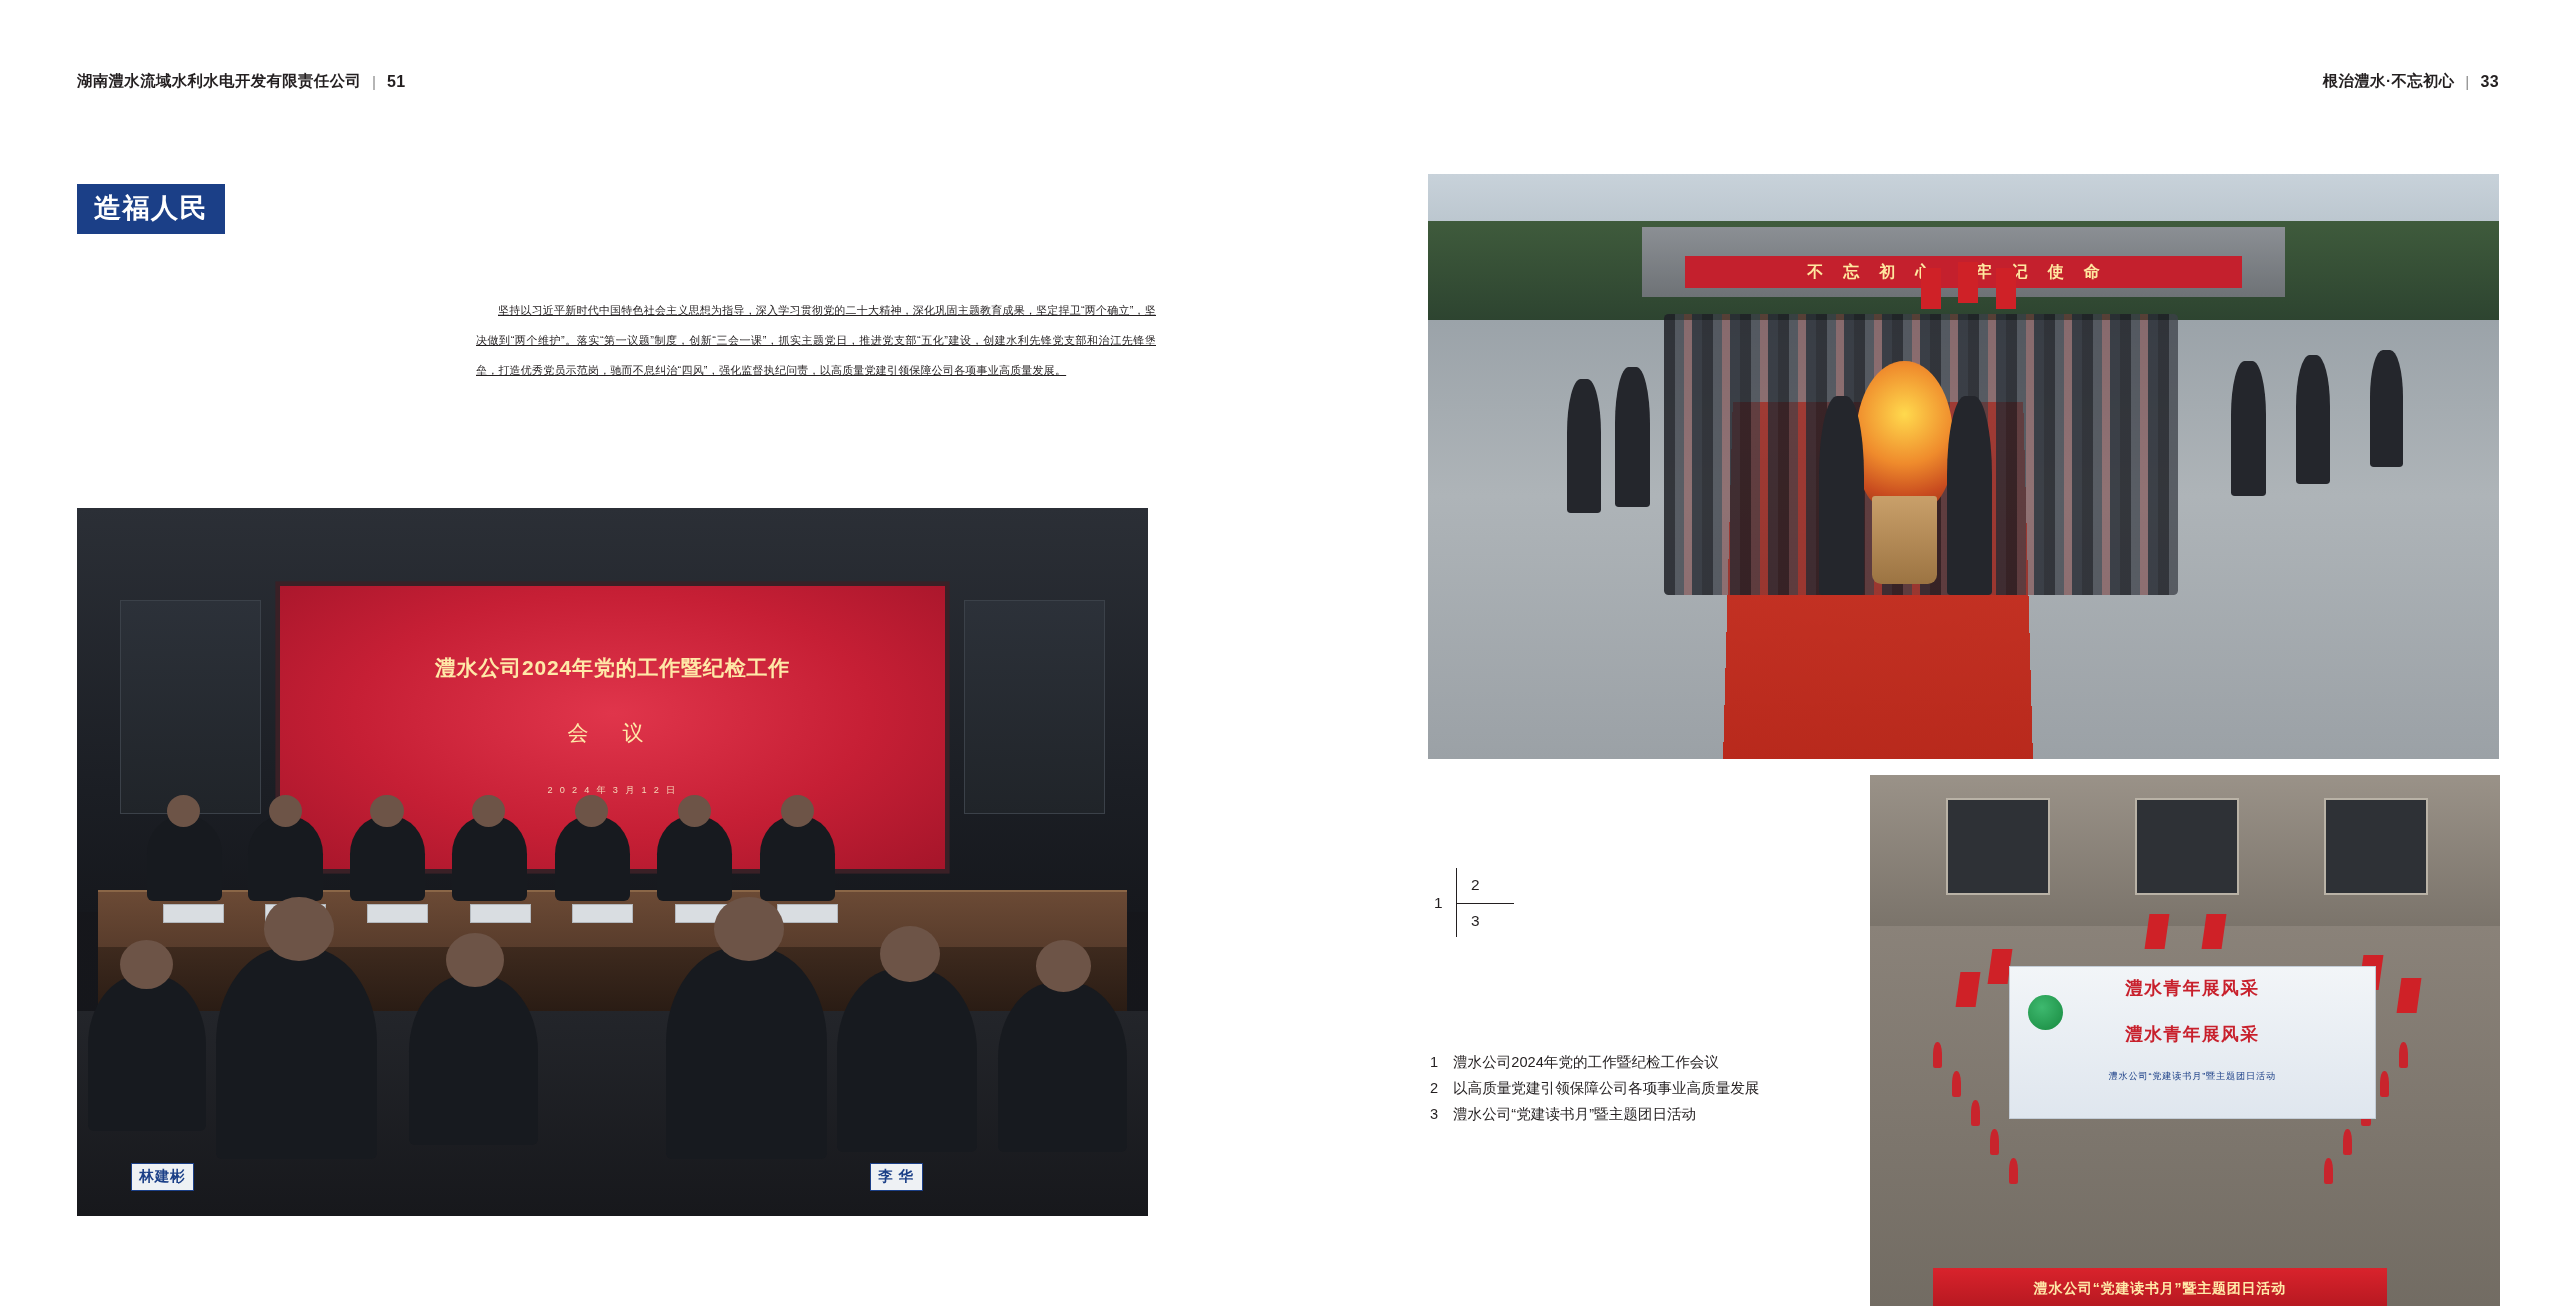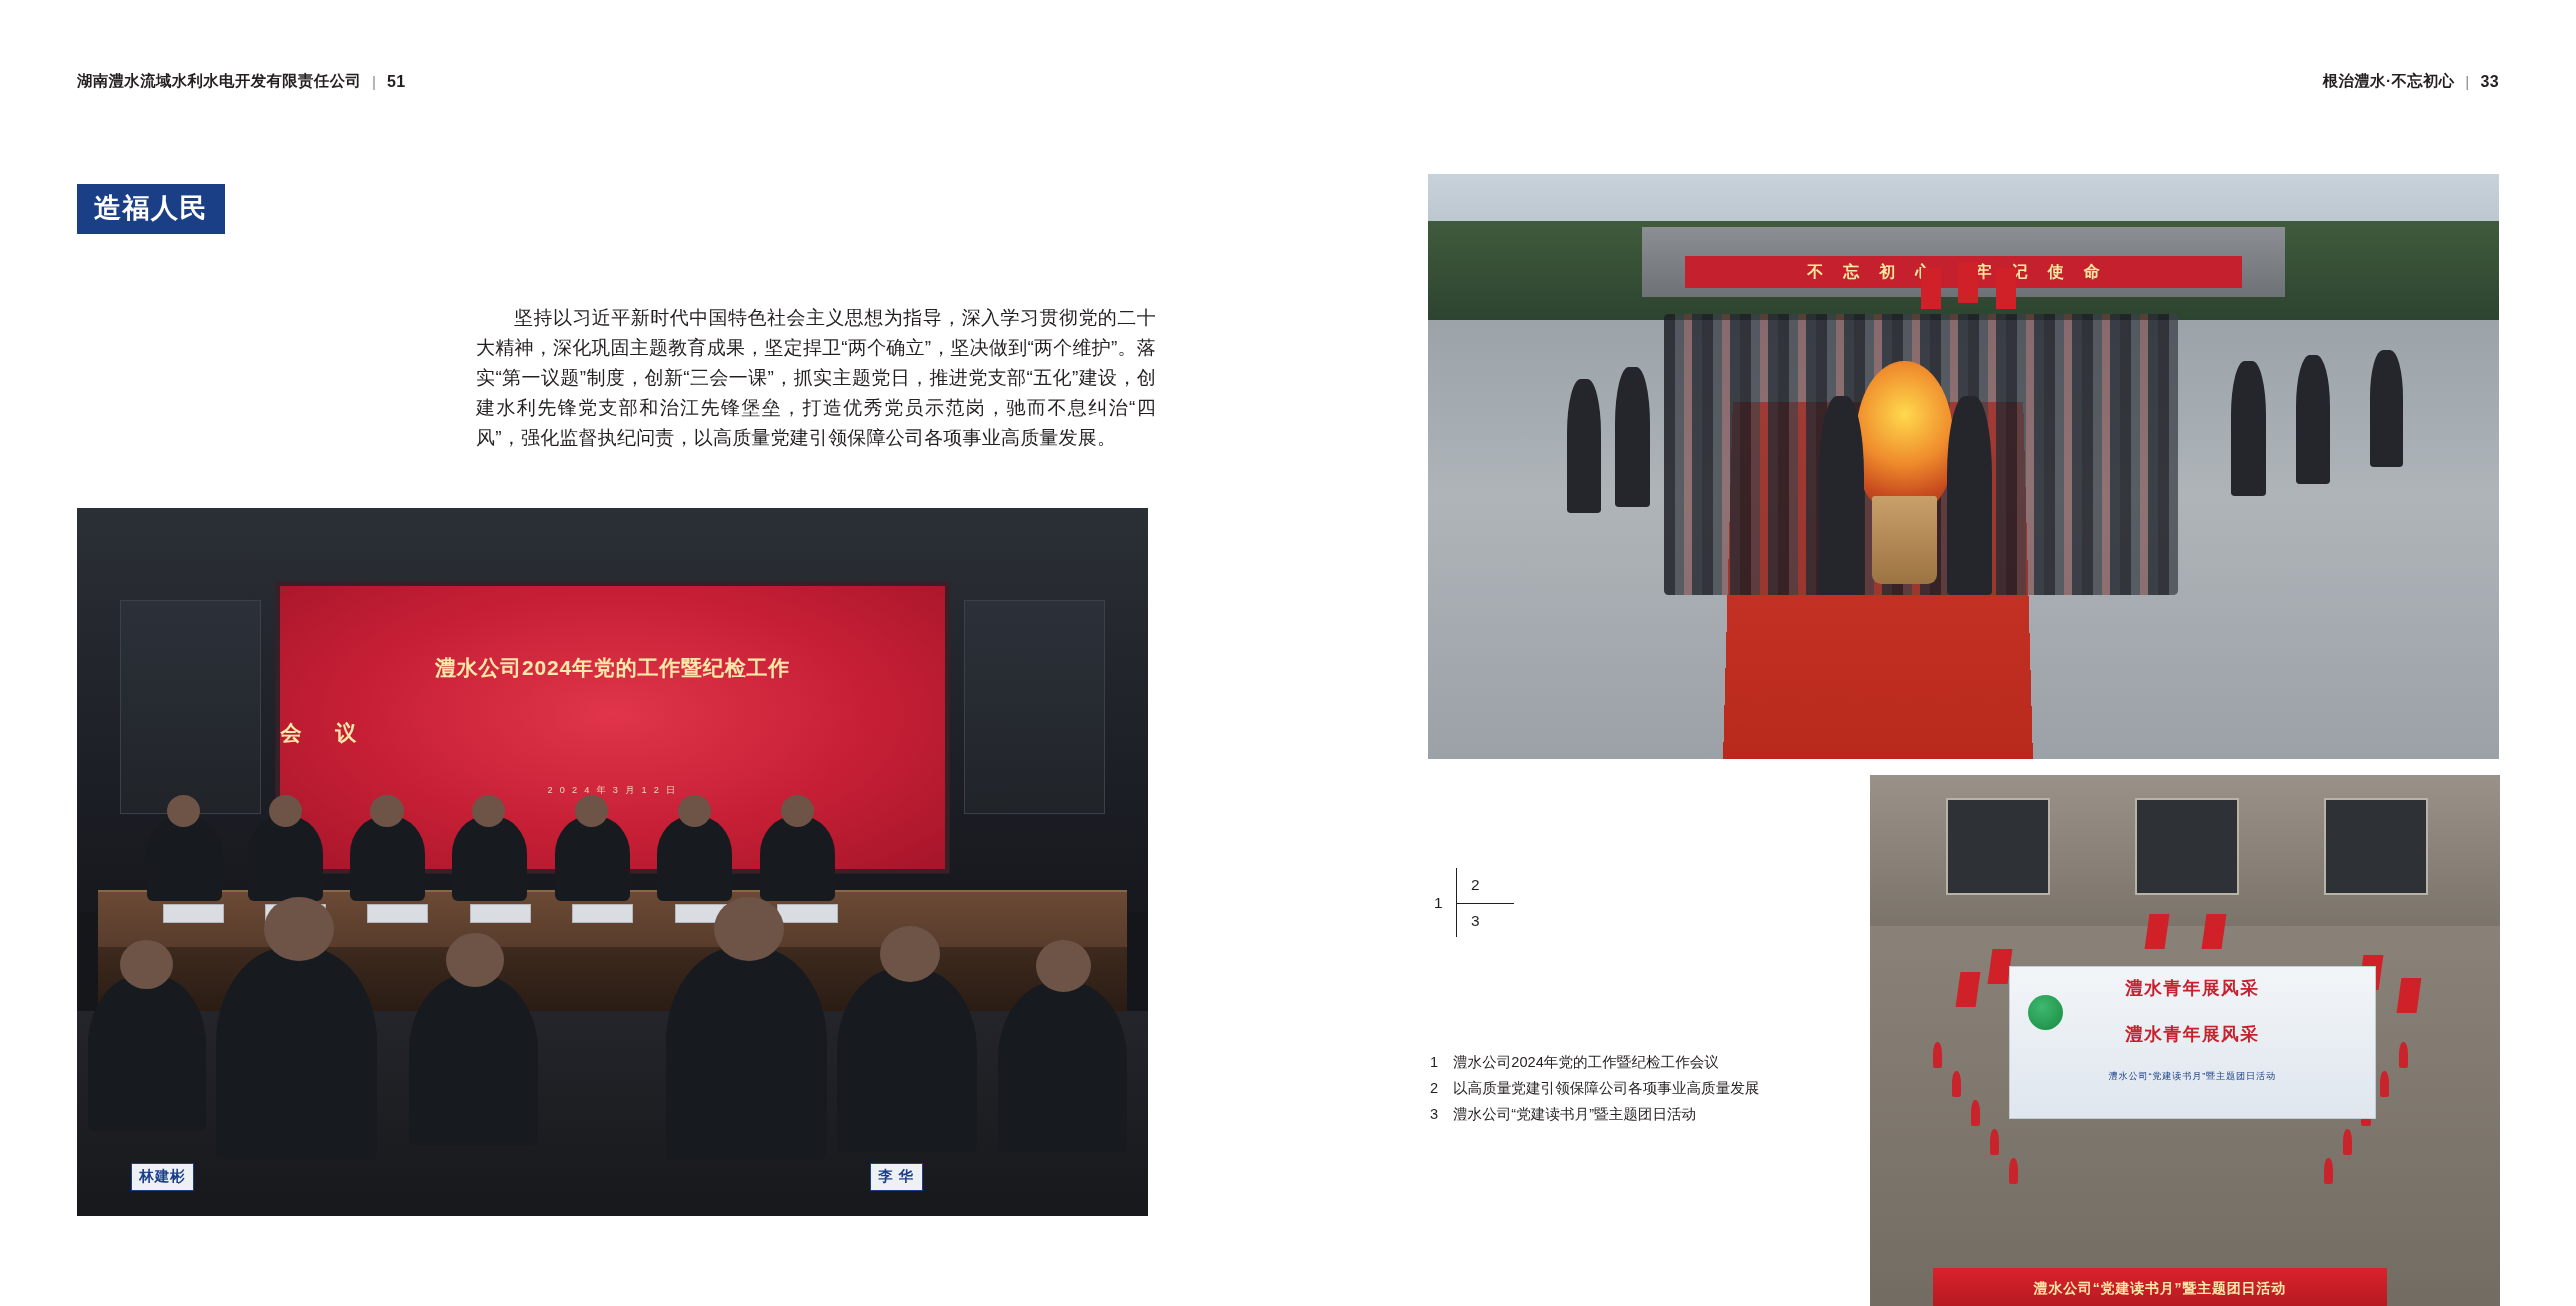--- a/index.html
+++ b/index.html
@@ -65,27 +65,28 @@
     padding: 10.7px 17px 12.3px 17px;
     line-height: 1;
   }
 
   
   .body-copy {
     position: absolute;
     left: 476px;
     top: 284px;
     width: 680px;
-    font-size: 19px;
+    font-size: 11px;
     line-height: 30px;
     text-align: justify;
     text-justify: inter-ideograph;
     color: #231f20;
     text-indent: 2em;
     letter-spacing: 0.2px;
+    text-decoration: underline;
   }
 
   
   .photo {
     position: absolute;
     overflow: hidden;
     background: #cfd4d8;
   }
 
   
@@ -107,21 +108,21 @@
     background: radial-gradient(ellipse at 50% 45%, #e0354b 0%, #c61f35 55%, #a5152a 100%);
     box-shadow: 0 0 0 4.6px #3a2026;
   }
   .mt-screen .line1 {
     position: absolute; left: 0; right: 0; top: 24%;
     text-align: center; color: #ffe9a8; font-size: 21px; font-weight: 700;
     letter-spacing: 0.8px;
   }
   .mt-screen .line2 {
     position: absolute; left: 0; right: 0; top: 47%;
-    color: #ffe9a8; font-size: 21px; font-weight: 700;
+    text-align: center; color: #ffe9a8; font-size: 21px; font-weight: 400;
     letter-spacing: 14px;
   }
   .mt-screen .line3 {
     position: absolute; left: 0; right: 0; top: 70%;
     text-align: center; color: #f6d9b9; font-size: 9.2px; letter-spacing: 2.3px;
   }
   .mt-sidepanel {
     position: absolute; top: 13%; width: 13%; height: 30%;
     background: linear-gradient(#2c3139, #202429);
     border: 1.5px solid #3b4149;

